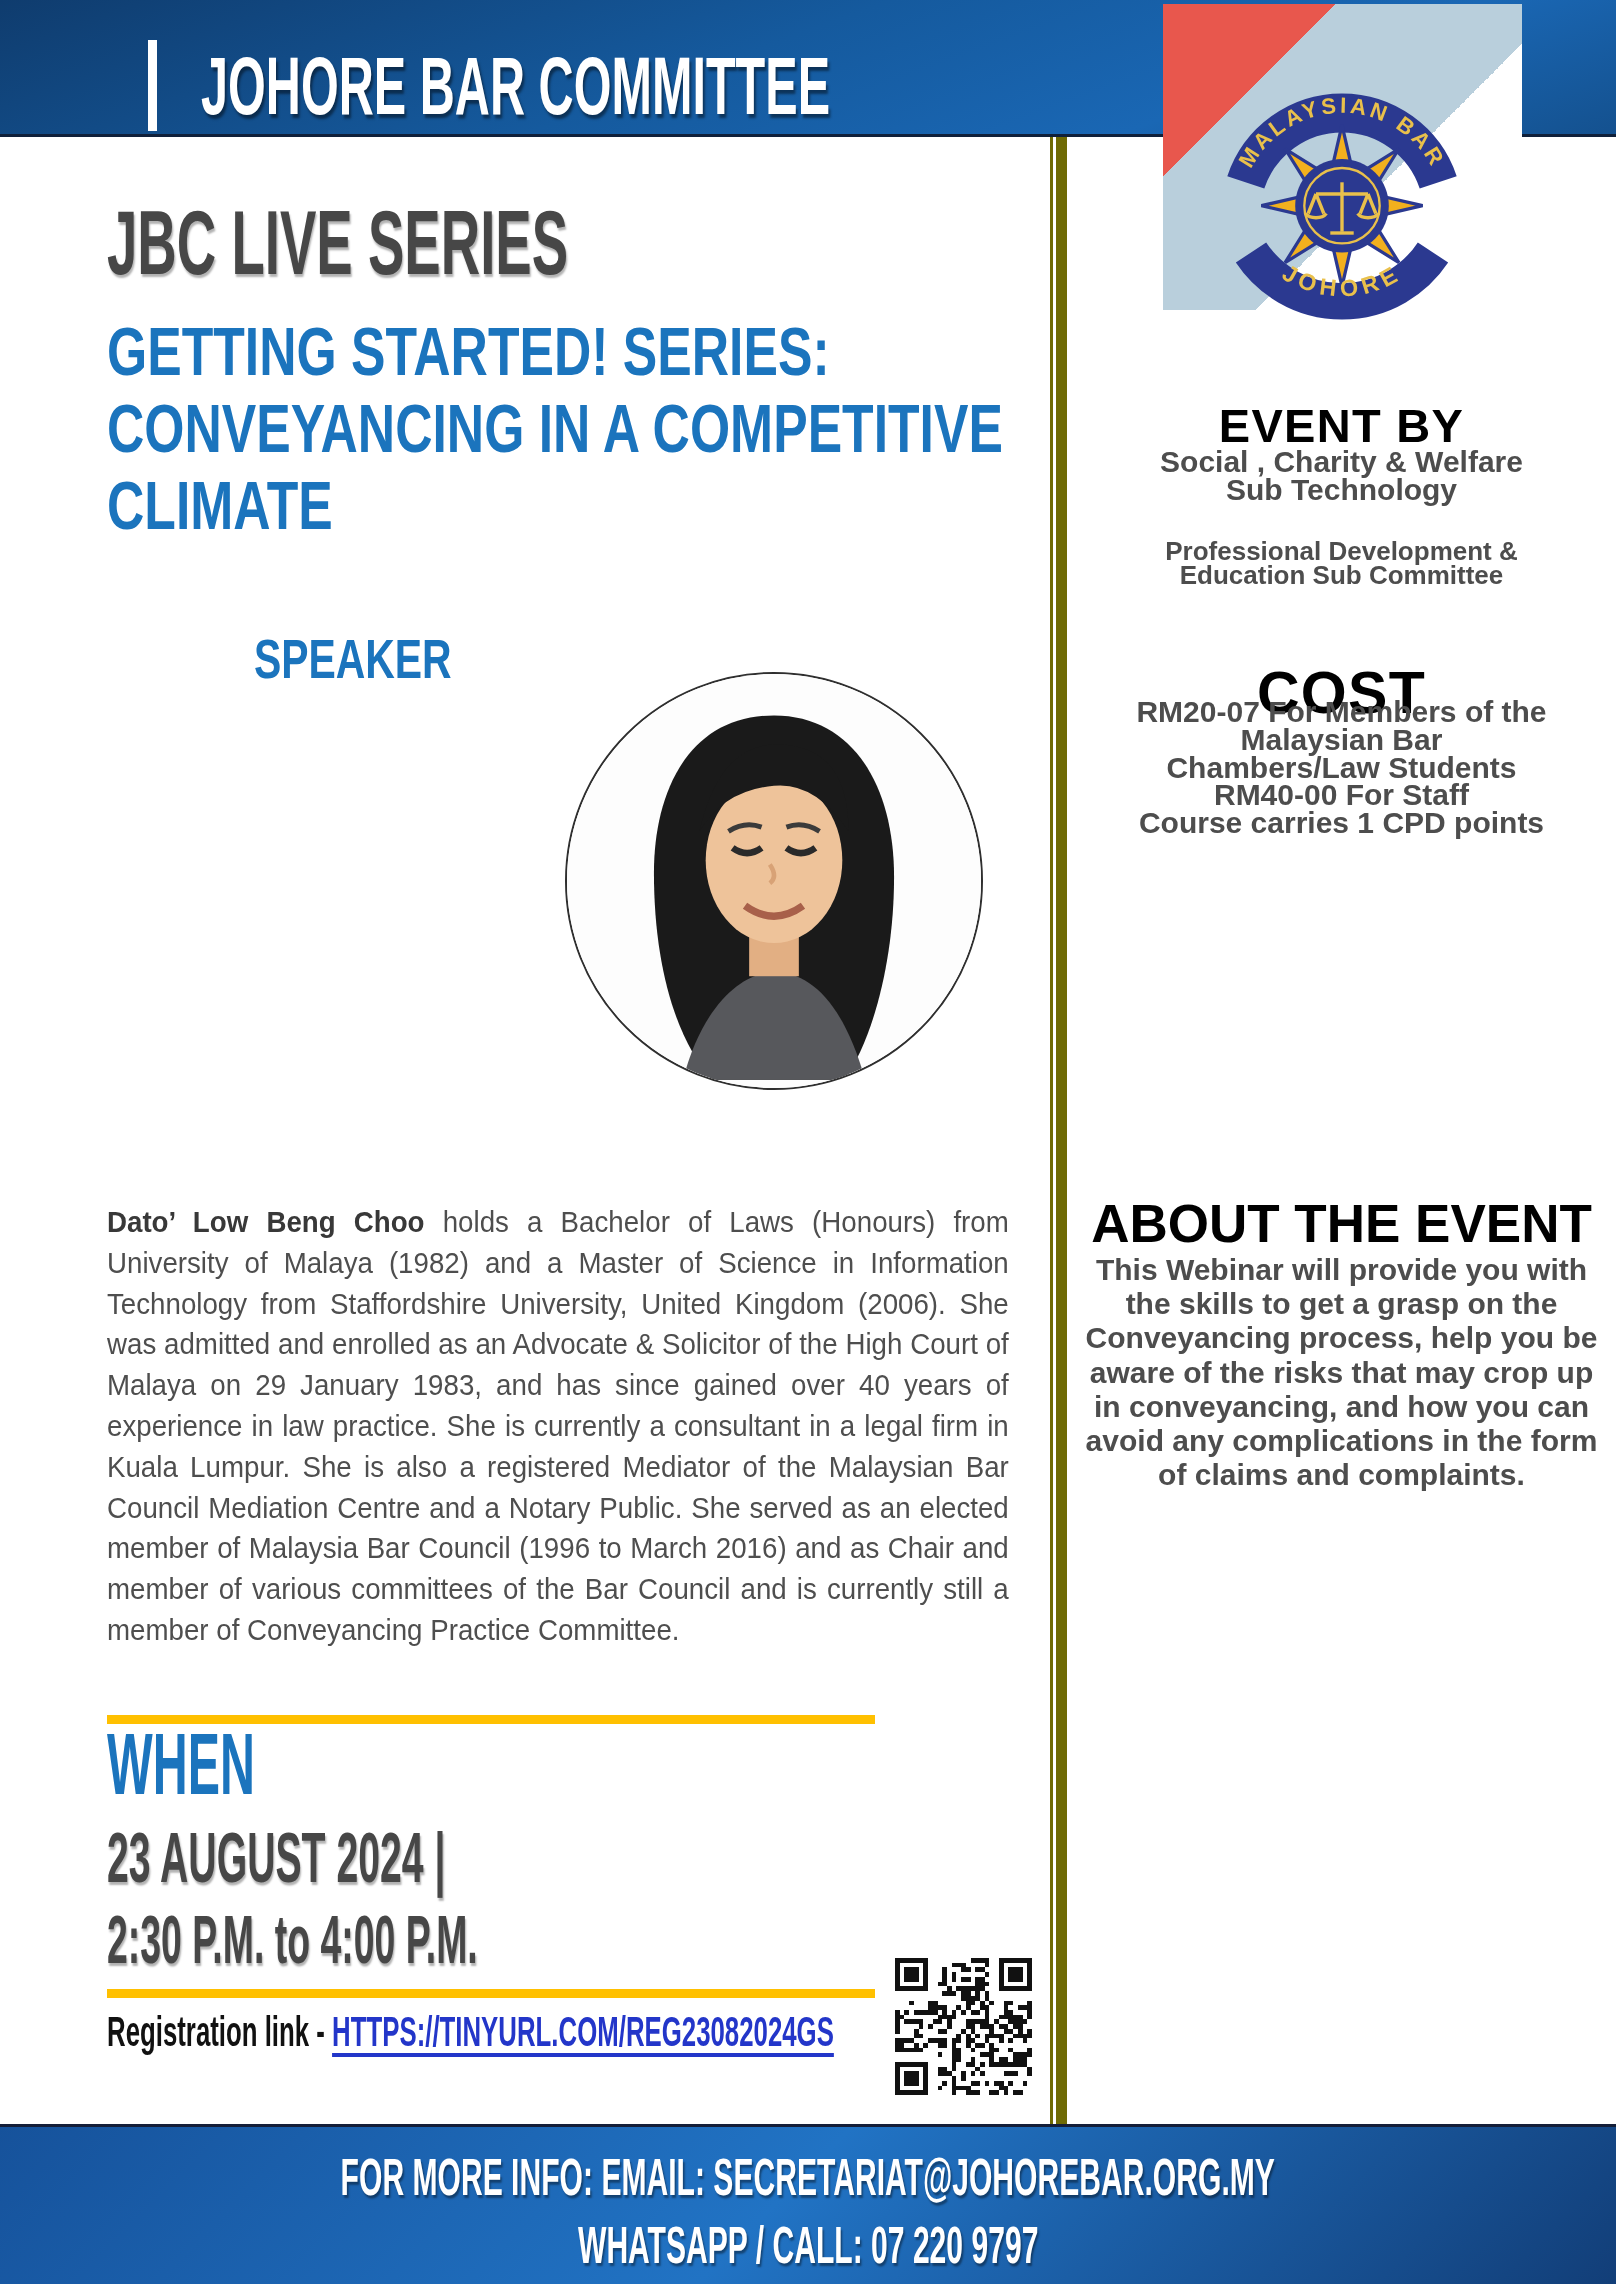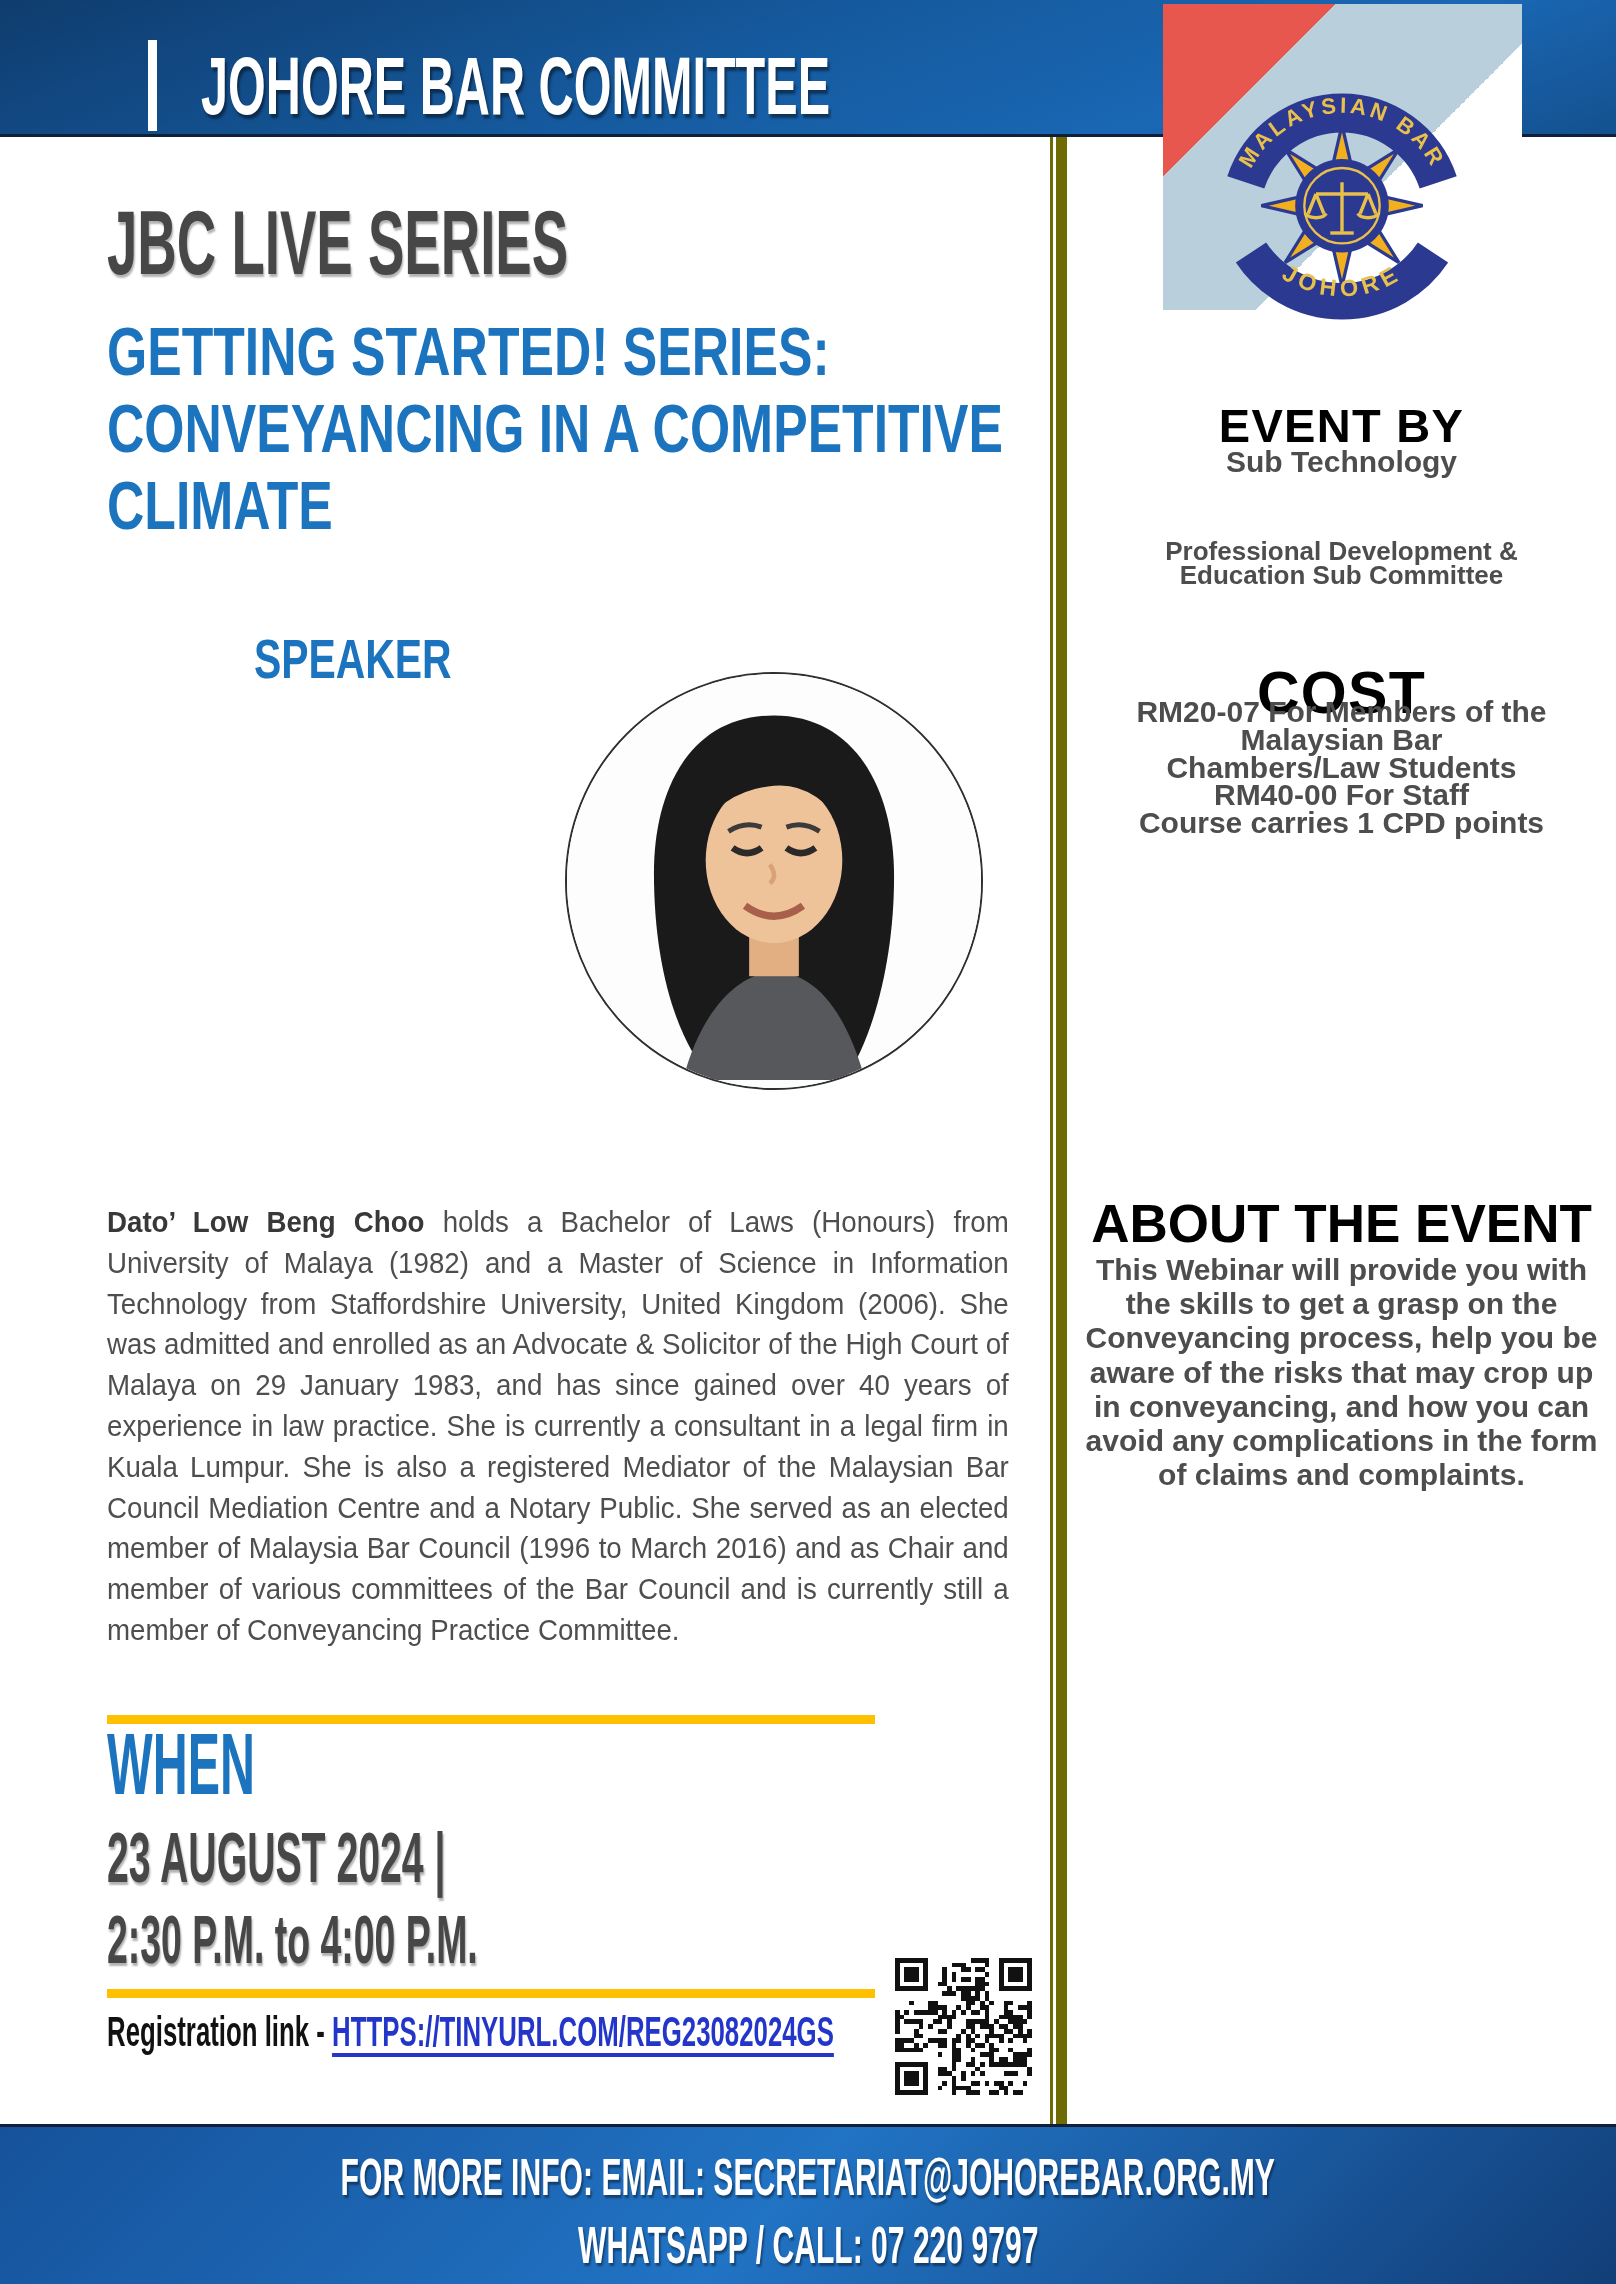--- a/index.html
+++ b/index.html
@@ -440,20 +440,21 @@
       <rect x="20" y="28" width="1" height="1"></rect>
       <rect x="21" y="28" width="1" height="1"></rect>
       <rect x="23" y="28" width="1" height="1"></rect>
       <rect x="25" y="28" width="1" height="1"></rect>
       <rect x="26" y="28" width="1" height="1"></rect>
     </g>
 </svg>
 
 <div class="abs rc rc-blue" id="event-by-heading">EVENT BY</div>
 <div class="abs rc" id="event-by-group-1">
+  <div>Social , Charity &amp; Welfare</div>
   <div>Sub Technology</div>
 </div>
 <div class="abs rc" id="event-by-group-2">
   <div>Professional Development &amp;</div>
   <div>Education Sub Committee</div>
 </div>
 
 <div class="abs rc rc-blue" id="cost-heading">COST</div>
 <div class="abs rc" id="cost-lines">
   <div>RM20-07 For Members of the</div>

